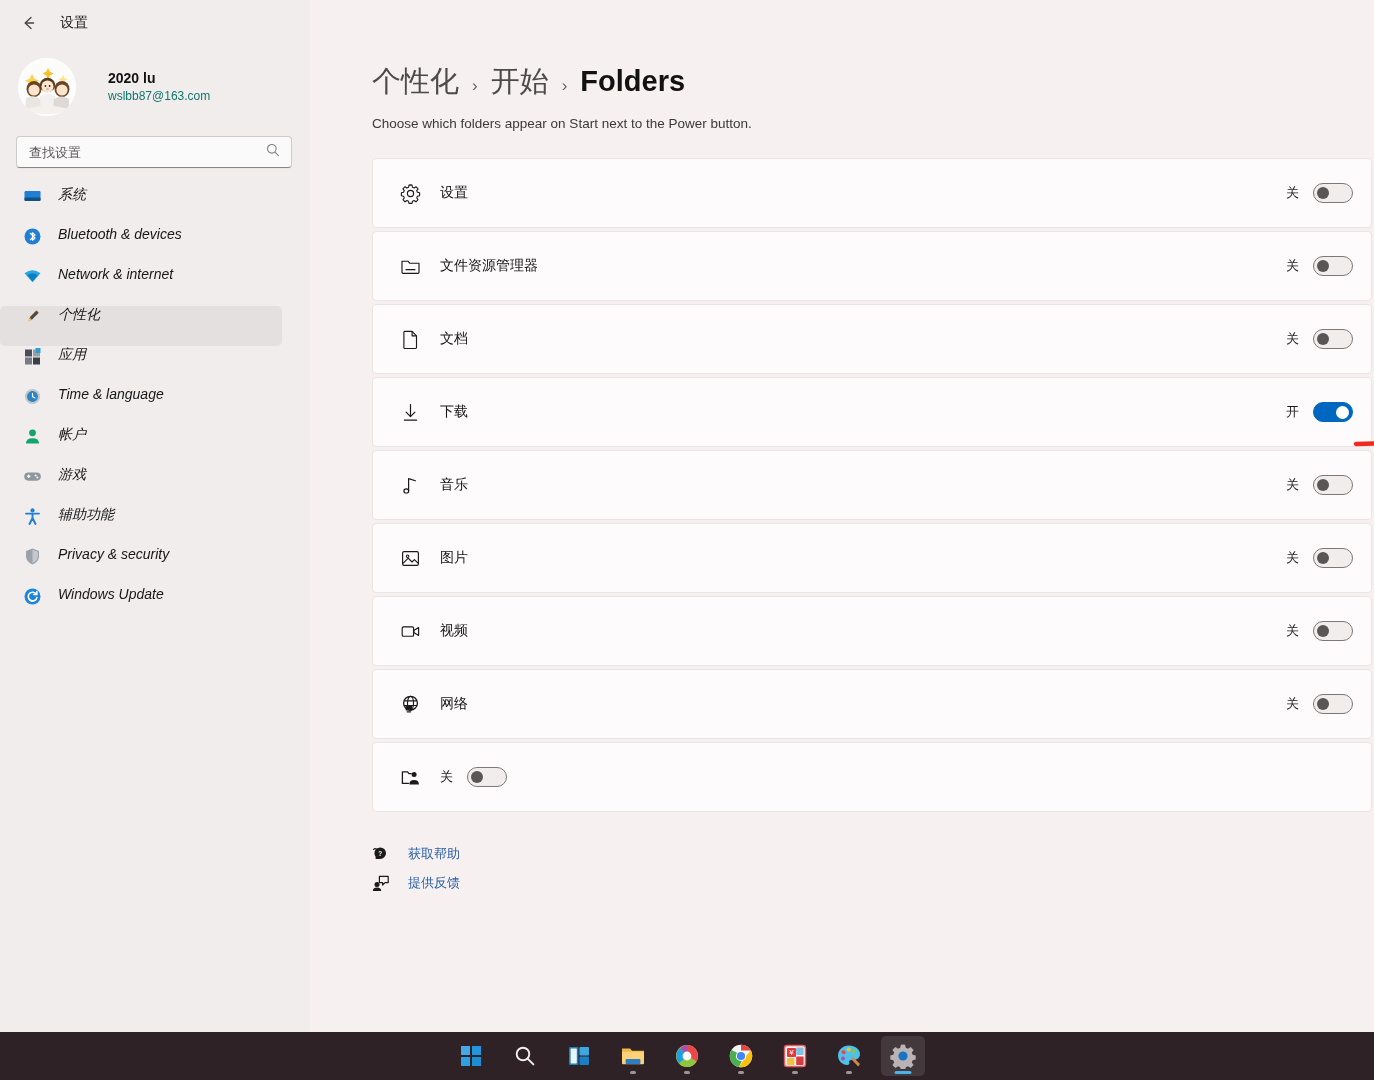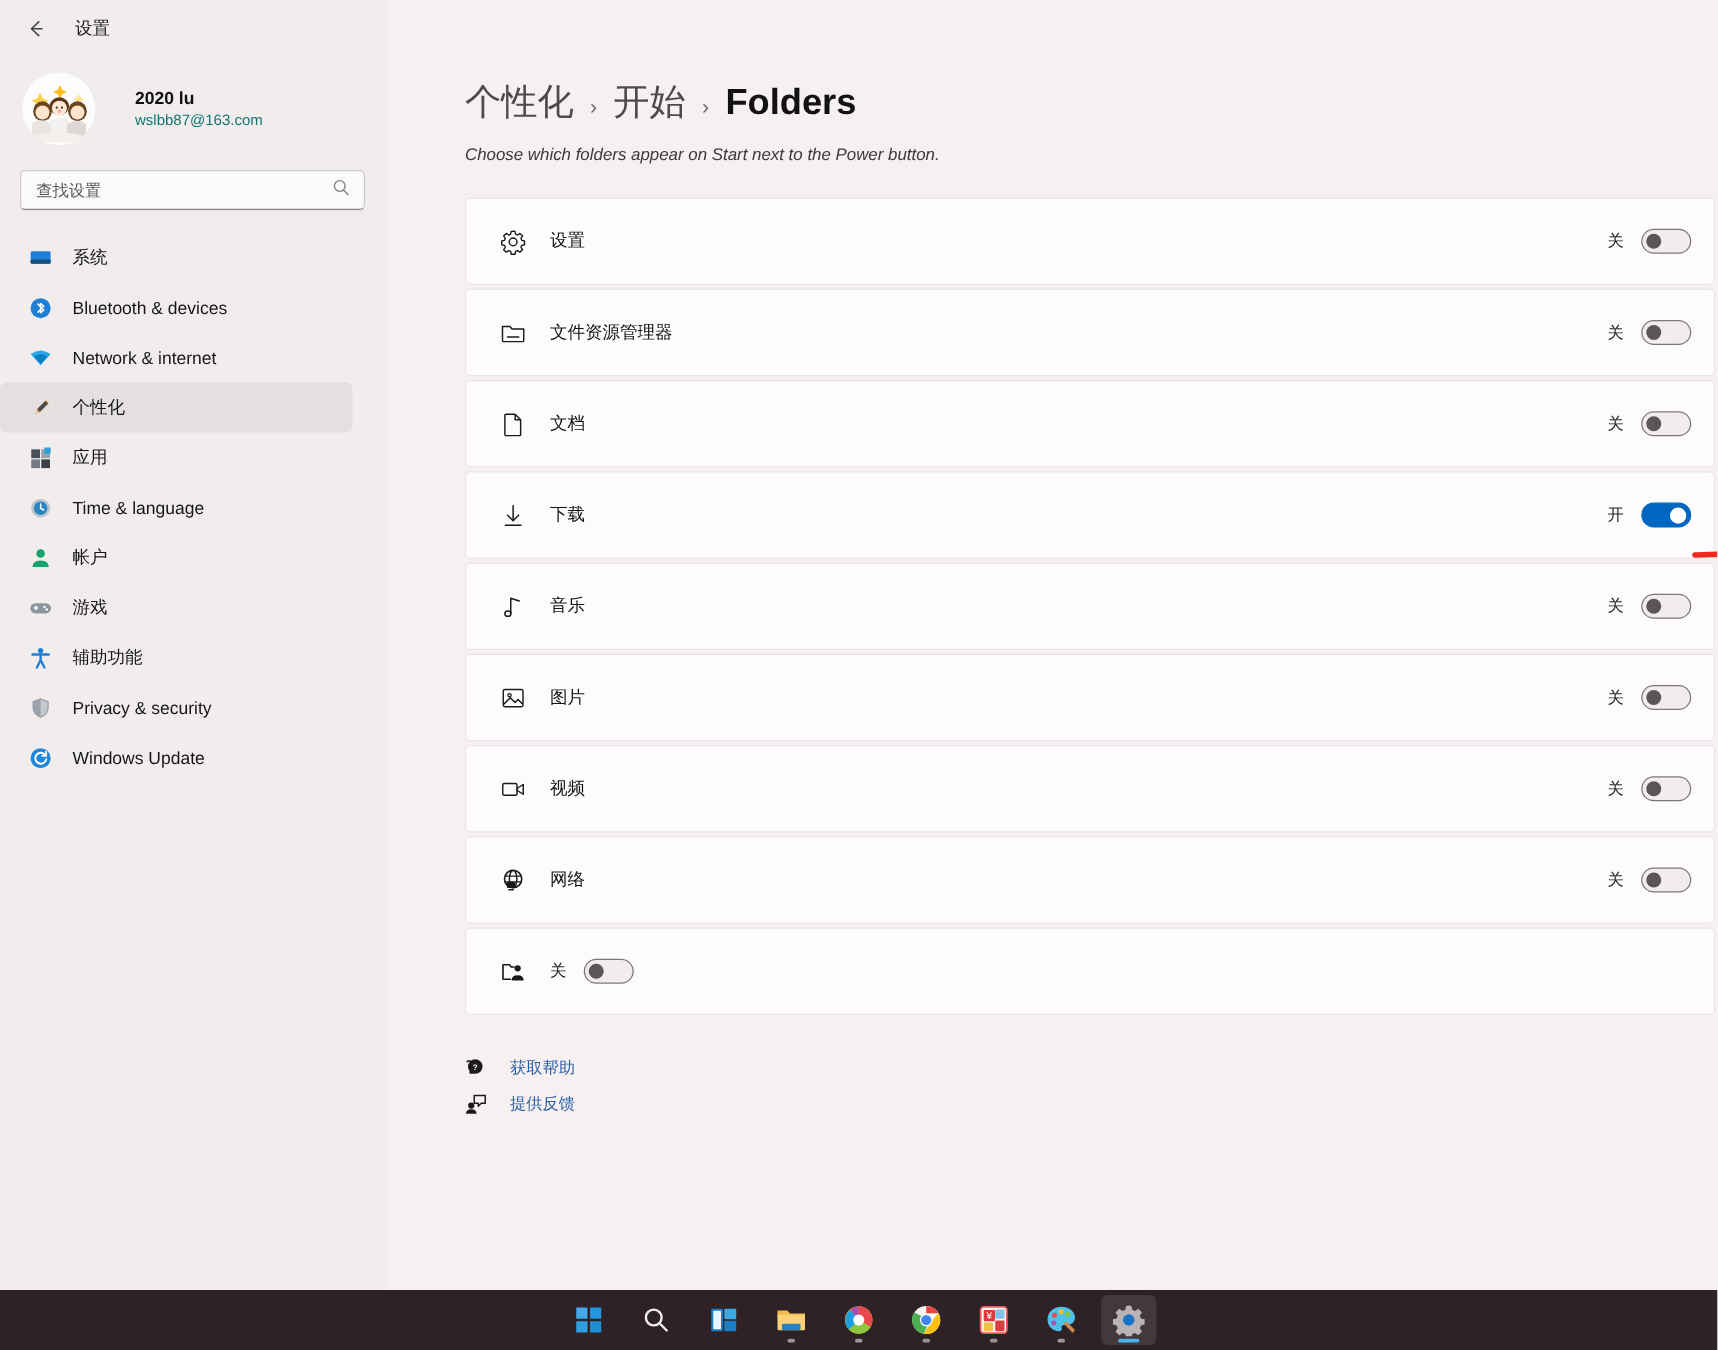--- a/index.html
+++ b/index.html
@@ -105,26 +105,26 @@
   .search-icon { flex: 0 0 16px; opacity: .75; }
 
   .nav {
     margin-top: 18px;
     padding: 0 14px 0 0;
   }
   .nav-item {
     position: relative;
     height: 40px;
     display: flex;
-    align-items: center;
     gap: 16px;
     padding-left: 22px;
     border-radius: 5px;
     margin: 0 14px 0 0;
     cursor: pointer;
+    font-style: italic;
   }
   .nav-item .nav-ico {
     width: 20px; height: 20px;
     flex: 0 0 20px;
     display: flex; align-items: center; justify-content: center;
   }
   .nav-item .nav-label {
     font-size: 14px;
     color: #161616;
   }
@@ -169,21 +169,20 @@
   }
   .crumb-sep {
     font-size: 17px;
     color: #666;
   }
 
   .page-desc {
     font-size: 13.5px;
     color: #3b3939;
     margin-bottom: 27px;
-    font-style: italic;
   }
 
   .folder-list {
     width: 1000px;
     display: flex;
     flex-direction: column;
     gap: 3px;
   }
 
   .folder-row {

